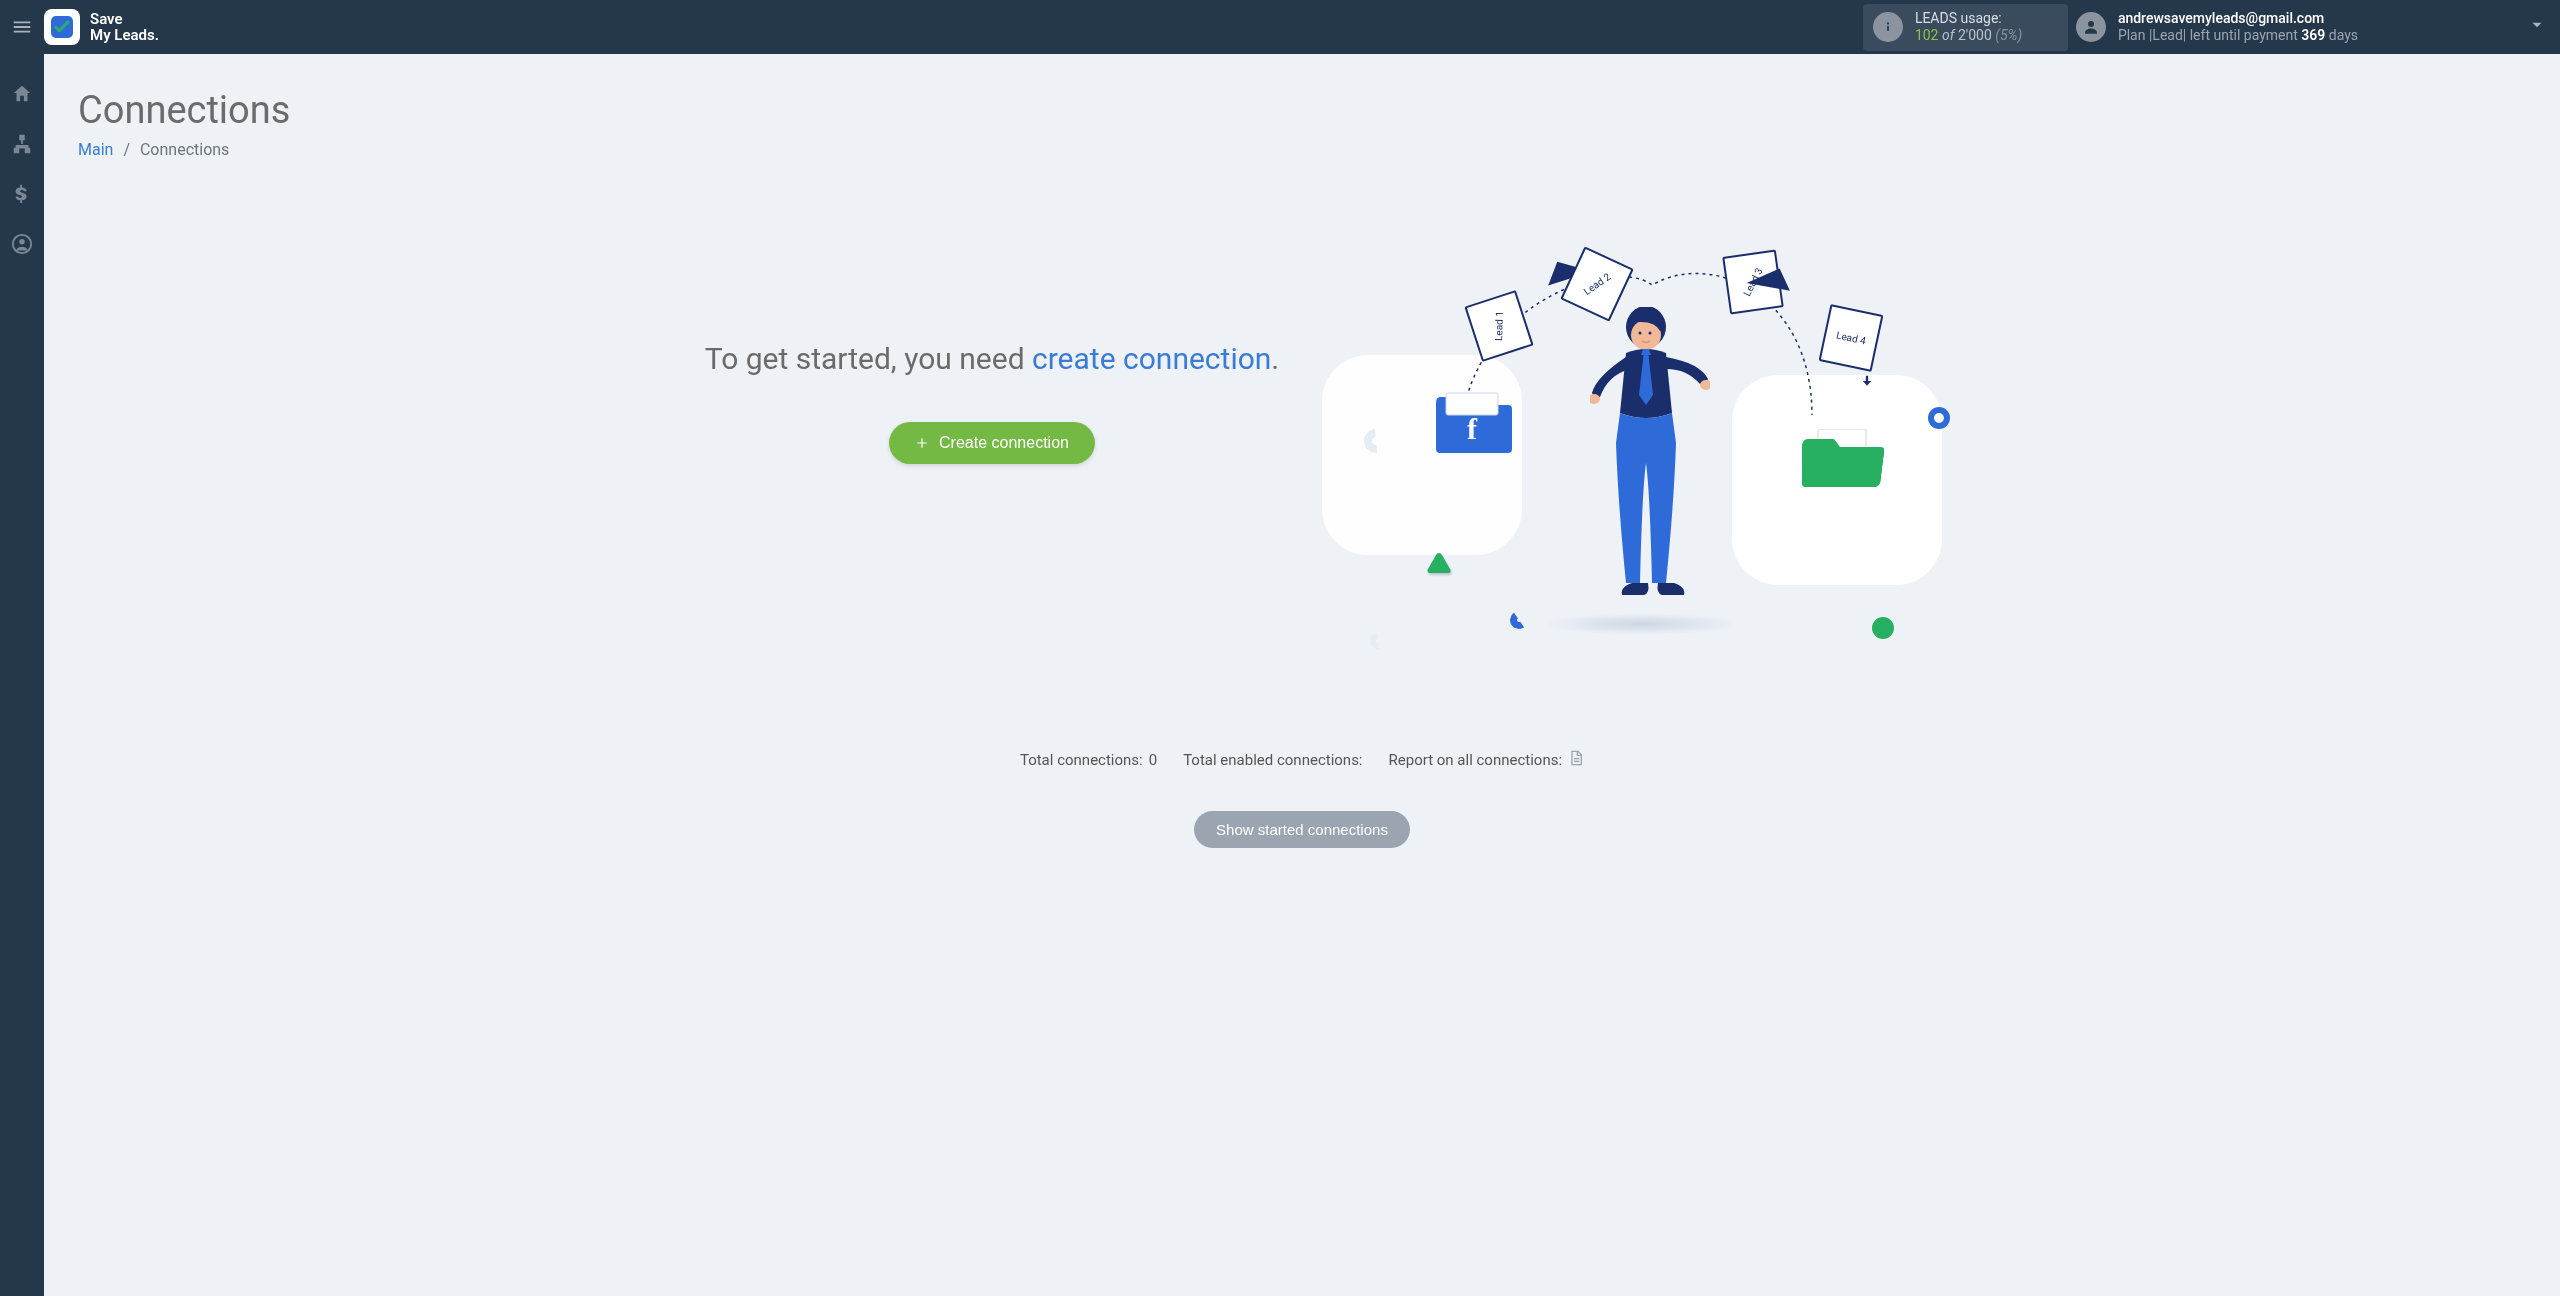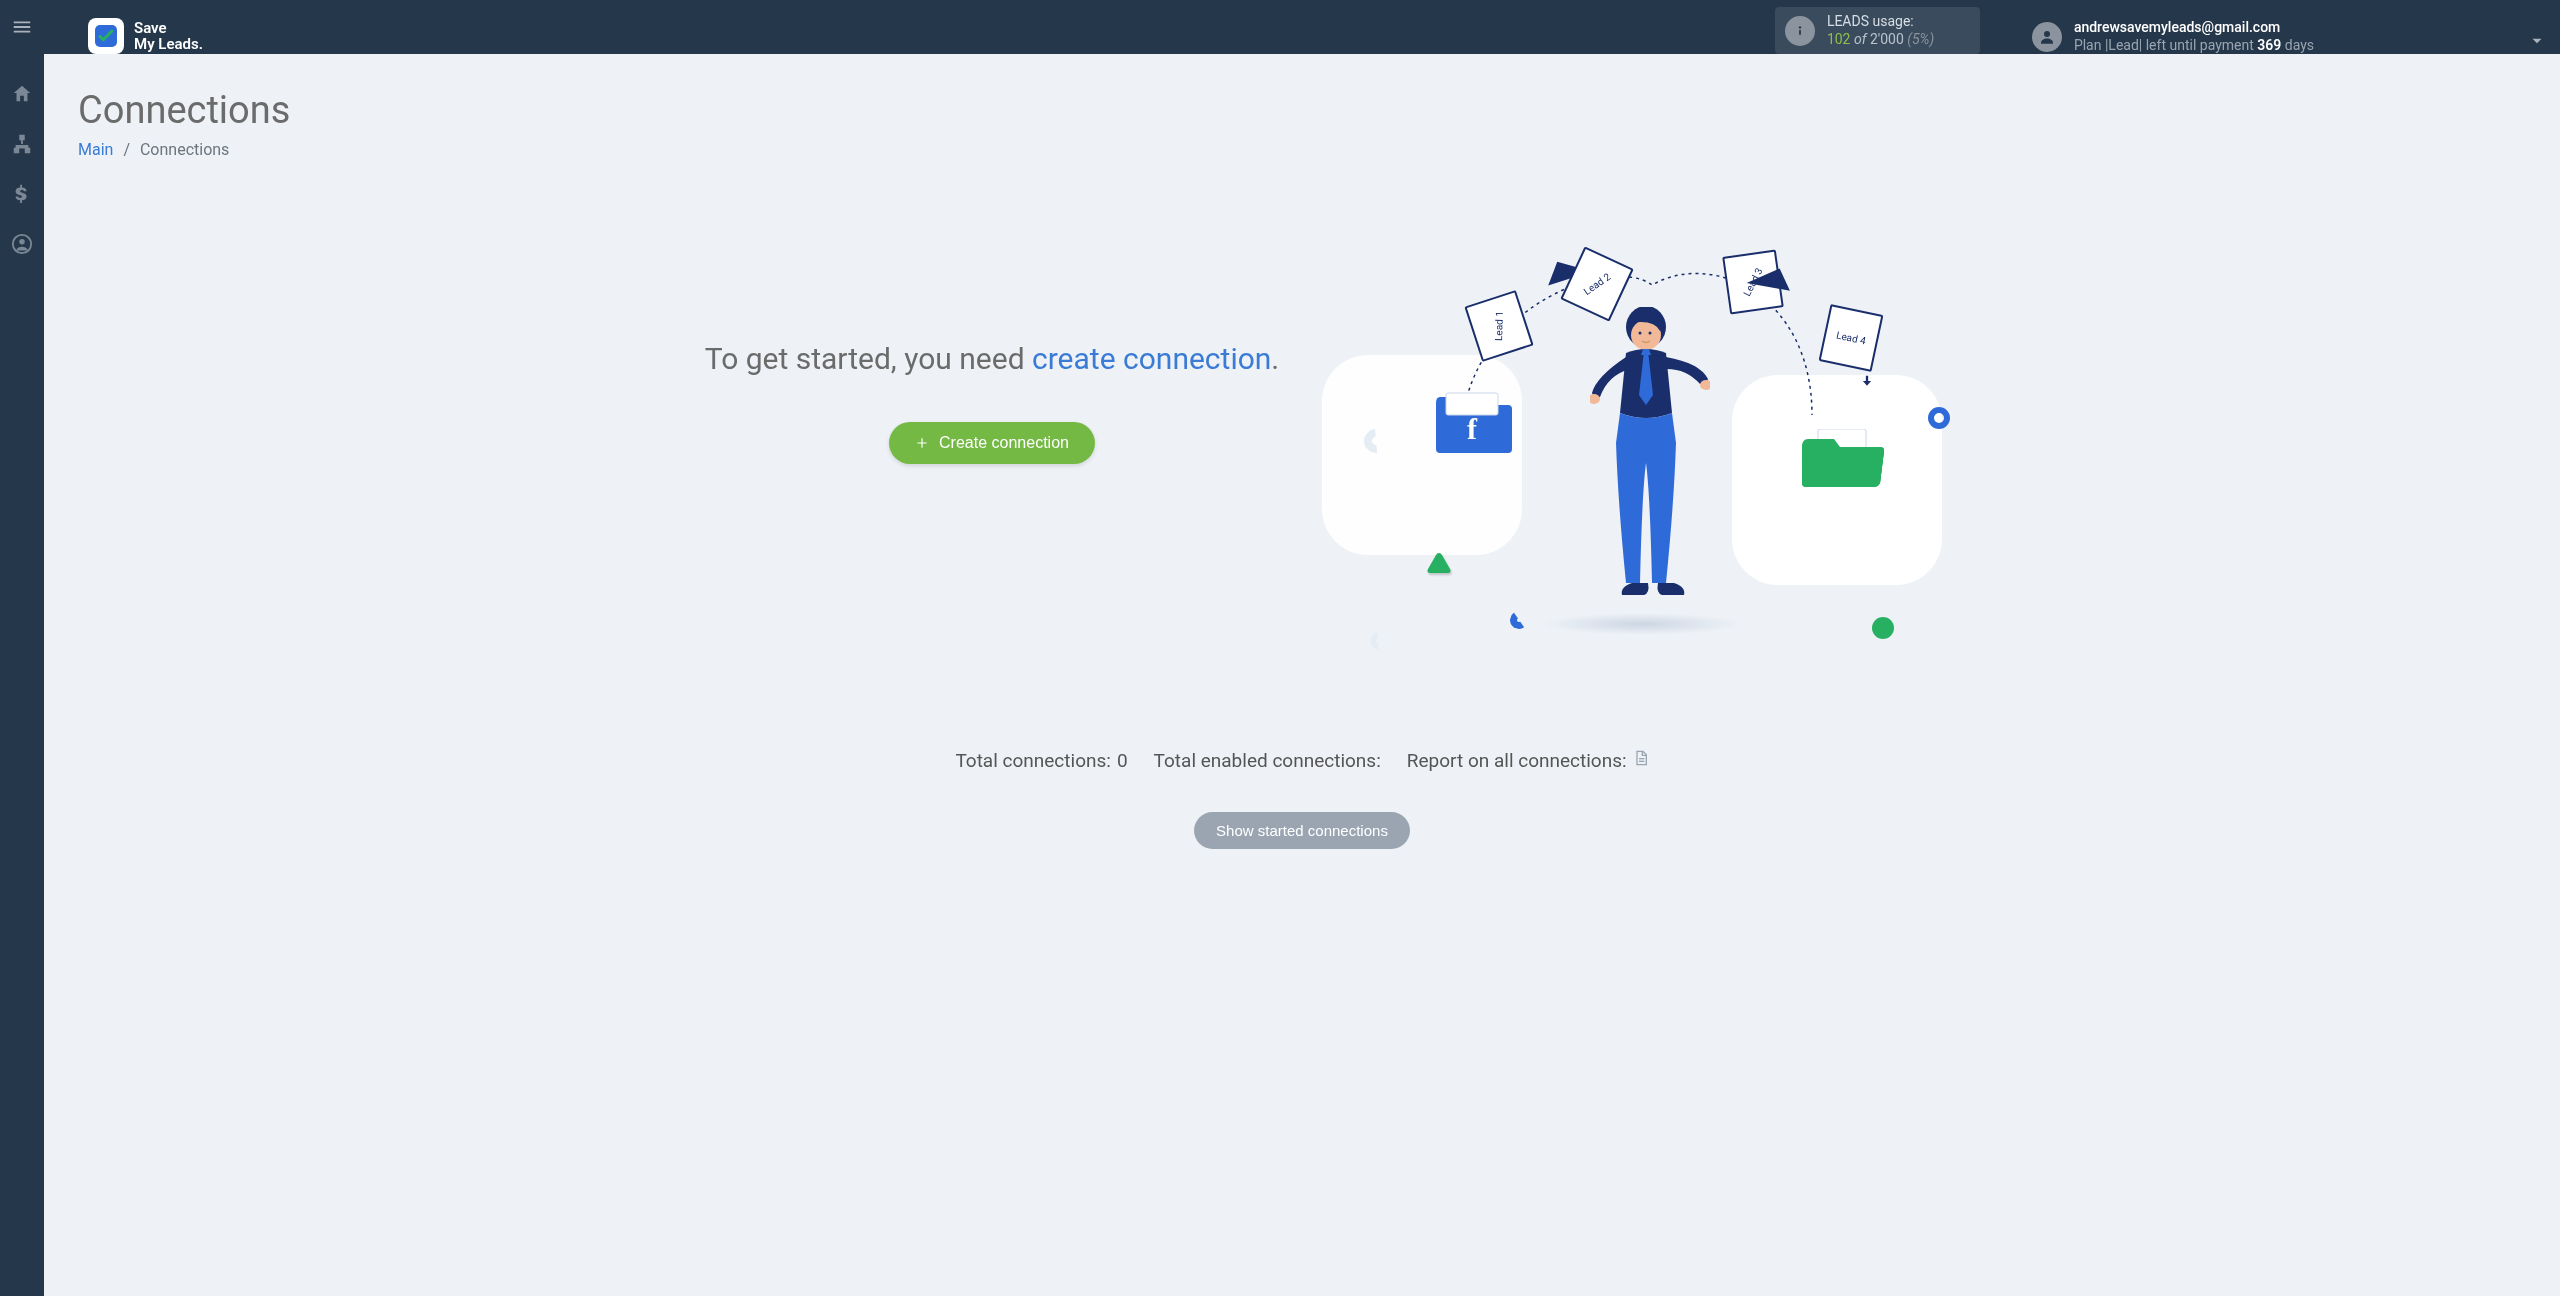--- a/index.html
+++ b/index.html
@@ -1,22 +1,22 @@
 <!DOCTYPE html>
 <html><head>
 <meta charset="utf-8">
 <style>
 * { margin: 0; padding: 0; box-sizing: border-box; }
 html, body { width: 100%; height: 100%; font-family: -apple-system, BlinkMacSystemFont, "Segoe UI", Roboto, Helvetica, Arial, sans-serif; background: #eef2f7; color: #444; }
 
 
 .header {
   position: fixed; top: 0; left: 0; right: 0; height: 54px;
-  background: #25374a; color: #fff; display: flex; align-items: flex-end;
-  padding: 0 14px 0 0; z-index: 20; gap: 44px;
+  background: #25374a; color: #fff; display: flex; align-items: center;
+  padding: 0 14px 0 0; z-index: 20;
 }
 .hamburger {
   width: 44px; height: 54px; display: flex; align-items: center; justify-content: center;
   cursor: pointer;
 }
 .hamburger svg { width: 22px; height: 22px; fill: #aab3bd; }
 .logo { display: flex; align-items: center; gap: 10px; margin-left: 0; }
 .logo-mark {
   width: 36px; height: 36px; border-radius: 8px; background: #fff; display: flex; align-items: center; justify-content: center;
 }
@@ -73,21 +73,21 @@
   display: inline-flex; align-items: center; gap: 10px; margin-top: 42px;
   background: #74b944; color: #fff; border: none; border-radius: 999px;
   padding: 12px 26px; font-size: 16px; font-weight: 500; cursor: pointer;
   box-shadow: 0 2px 4px rgba(0,0,0,0.12);
 }
 .create-btn svg { width: 14px; height: 14px; fill: #fff; }
 
 .hero-illus { width: 620px; height: 430px; position: relative; }
 
 
-.stats-row { margin-top: 70px; text-align: center; font-size: 19px; color: #555; display:flex; justify-content:center; align-items:center; gap:26px;}
+.stats-row { margin-top: 70px; text-align: center; font-size: 15px; color: #555; display:flex; justify-content:center; align-items:center; gap:26px;}
 .stats-row .stat { display:inline-flex; align-items:center; gap:6px;}
 .doc-icon svg { width:16px; height:18px; fill: #9aa5b1;}
 .show-deleted {
   display: block; margin: 40px auto 0; background: #9aa5b1; color: #fff;
   border: none; border-radius: 999px; padding: 10px 22px; font-size: 15px; cursor: pointer;
 }
 
 
 .card-bg { position:absolute; border-radius:46px; background:#fff; }
 .card-bg.left { left:0; top:106px; width:200px; height:200px; opacity:.92;}

